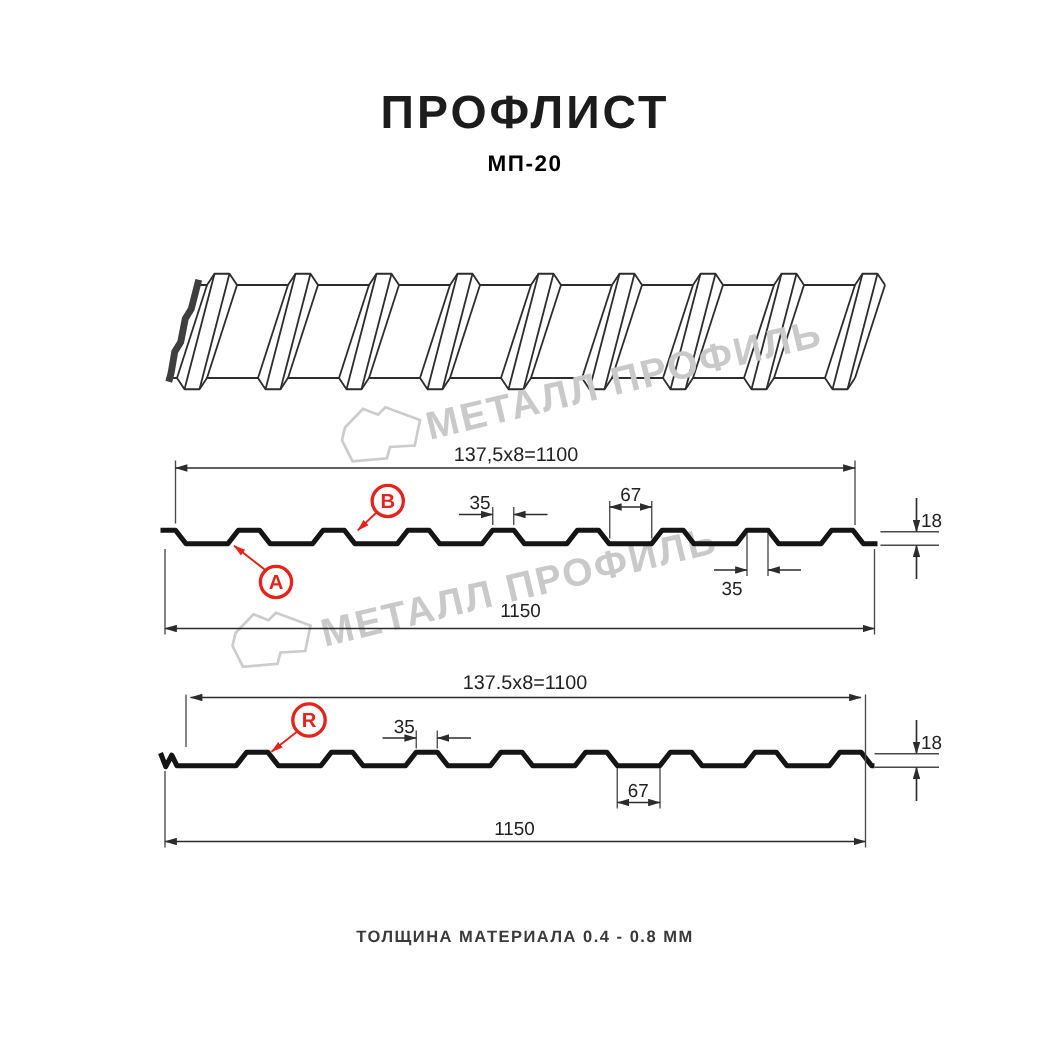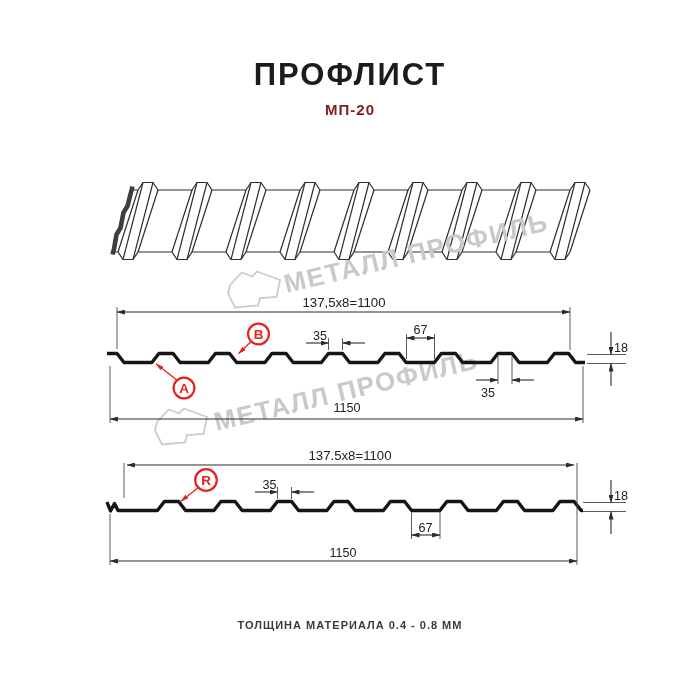--- a/index.html
+++ b/index.html
@@ -1,21 +1,21 @@
 <!DOCTYPE html>
 <html><head>
 <meta charset="utf-8">
 <style>
   html,body{margin:0;padding:0;background:#ffffff;}
   #page{position:relative;width:700px;height:700px;background:#ffffff;overflow:hidden;
         font-family:"Liberation Sans", sans-serif;}
   #title{position:absolute;left:0;top:57px;width:700px;text-align:center;
          font-size:31px;font-weight:800;letter-spacing:2px;color:#1c1c1c;z-index:6;}
   #subtitle{position:absolute;left:0;top:101px;width:700px;text-align:center;
-         font-size:15px;font-weight:700;letter-spacing:1px;color:#7f1d1d;z-index:6;}
+         font-size:15px;font-weight:700;letter-spacing:1px;color:#000000;z-index:6;}
   #caption{position:absolute;left:0;top:619px;width:700px;text-align:center;
          font-size:11px;font-weight:700;letter-spacing:1px;color:#3a3a3a;z-index:6;}
   .wm-text{position:absolute;width:260px;text-align:center;white-space:nowrap;
          font-size:26px;font-weight:700;letter-spacing:1.5px;color:#c9c9c9;
          transform:rotate(-13.5deg);z-index:2;}
   #wm1{left:281px;top:239px;}
   #wm2{left:211px;top:377px;}
   svg{position:absolute;left:0;top:0;z-index:3;}
   svg.behind{z-index:1;}
   svg.logos{z-index:2;}

